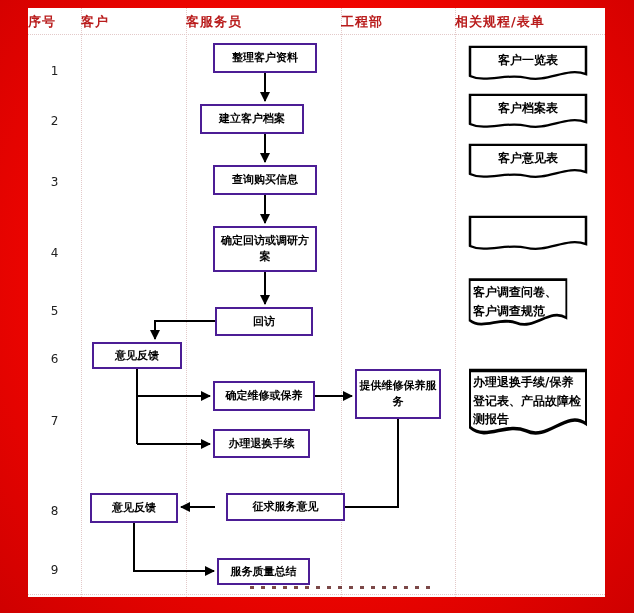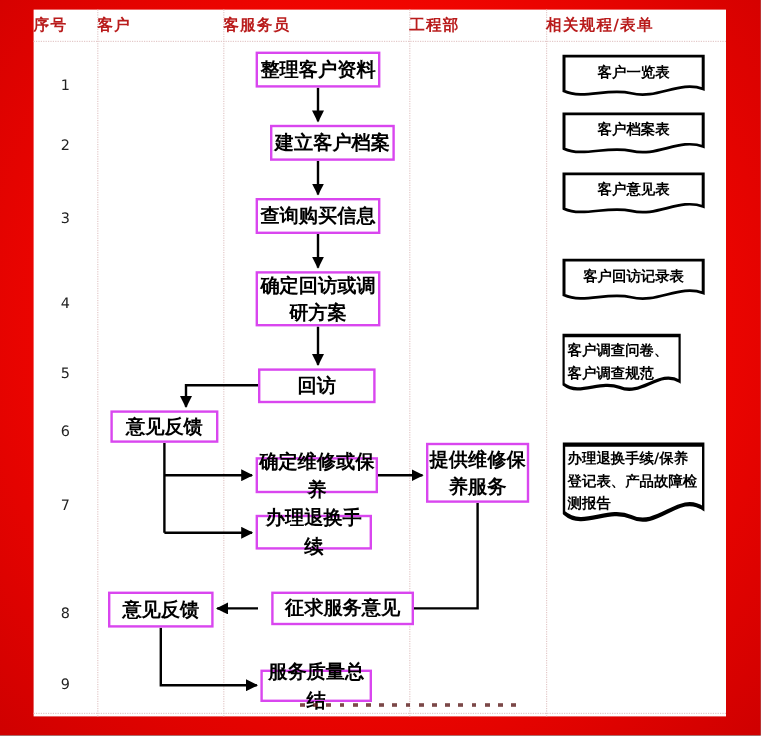--- a/index.html
+++ b/index.html
@@ -23,23 +23,23 @@
   .col-header {
     position: absolute; top: 4px; height: 20px; line-height: 20px;
     text-align: left; font-size: 13px; font-weight: bold; color: #b91c1c;
     letter-spacing: 1px; white-space: nowrap;
   }
   .serial {
     position: absolute; left: 0; width: 53px; height: 18px; line-height: 18px;
     text-align: center; font-size: 12px; color: #222;
   }
   .pbox {
-    position: absolute; background: #fff; border: 2px solid #d946ef;
+    position: absolute; background: #fff; border: 2px solid #4c1d95;
     display: flex; align-items: center; justify-content: center;
-    text-align: center; font-size: 16px; font-weight: bold; color: #000;
+    text-align: center; font-size: 11px; font-weight: bold; color: #000;
     line-height: 1.45; padding: 1px 1px;
   }
   .doc { position: absolute; padding-left: 28px; }
   .doc svg { position: absolute; left: 0; top: 0; width: 100%; height: 100%; }
   .doc .doc-label {
     position: absolute; left: 0; top: 0; width: 100%; height: 78%;
     display: flex; align-items: center; justify-content: center;
     font-size: 12px; font-weight: bold; color: #000; text-align: center;
     padding: 2px 5px; line-height: 1.55;
   }
@@ -97,21 +97,21 @@
         <line x1="109" y1="388" x2="182" y2="388" marker-end="url(#ah)"></line>
         <line x1="109" y1="436" x2="182" y2="436" marker-end="url(#ah)"></line>
         <line x1="287" y1="388" x2="324" y2="388" marker-end="url(#ah)"></line>
         <polyline points="370,411 370,499 288,499" marker-end="url(#ah)"></polyline>
         <line x1="187" y1="499" x2="153" y2="499" marker-end="url(#ah)"></line>
         <polyline points="106,515 106,563 186,563" marker-end="url(#ah)"></polyline>
       </g>
     </svg>
 
     <div class="pbox" style="left:185px;top:35px;width:104px;height:30px">整理客户资料</div>
-    <div class="pbox" style="left:197px;top:96px;width:104px;height:30px">建立客户档案</div>
+    <div class="pbox" style="left:172px;top:96px;width:104px;height:30px">建立客户档案</div>
     <div class="pbox" style="left:185px;top:157px;width:104px;height:30px">查询购买信息</div>
     <div class="pbox" style="left:185px;top:218px;width:104px;height:46px">确定回访或调研方案</div>
     <div class="pbox" style="left:187px;top:299px;width:98px;height:29px">回访</div>
     <div class="pbox" style="left:64px;top:334px;width:90px;height:27px">意见反馈</div>
     <div class="pbox" style="left:185px;top:373px;width:102px;height:30px">确定维修或保养</div>
     <div class="pbox" style="left:185px;top:421px;width:97px;height:29px">办理退换手续</div>
     <div class="pbox" style="left:327px;top:361px;width:86px;height:50px">提供维修保养服务</div>
     <div class="pbox" style="left:62px;top:485px;width:88px;height:30px">意见反馈</div>
     <div class="pbox" style="left:198px;top:485px;width:119px;height:28px">征求服务意见</div>
     <div class="pbox" style="left:189px;top:550px;width:93px;height:27px">服务质量总结</div>
@@ -131,21 +131,20 @@
     <div class="doc" style="left:440px;top:135px;width:120px;height:40px">
       <svg viewBox="0 0 120 44" preserveAspectRatio="none">
         <path d="M2,2 H118 V32 C98,24 80,42 58,36 C38,31 18,42 2,34 Z" fill="#fff" stroke="#000" stroke-width="2.5"></path>
       </svg>
       <div class="doc-label">客户意见表</div>
     </div>
     <div class="doc" style="left:440px;top:207px;width:120px;height:40px">
       <svg viewBox="0 0 120 44" preserveAspectRatio="none">
         <path d="M2,2 H118 V32 C98,24 80,42 58,36 C38,31 18,42 2,34 Z" fill="#fff" stroke="#000" stroke-width="2.5"></path>
       </svg>
-      <div class="doc-label">客户回访记录表</div>
     </div>
     <div class="doc multiline" style="left:440px;top:269px;width:100px;height:56px">
       <svg viewBox="0 0 120 44" preserveAspectRatio="none">
         <path d="M2,2 H118 V32 C98,24 80,42 58,36 C38,31 18,42 2,34 Z" fill="#fff" stroke="#000" stroke-width="2.2"></path>
       </svg>
       <div class="doc-label">客户调查问卷、客户调查规范</div>
     </div>
     <div class="doc multiline" style="left:440px;top:359px;width:120px;height:78px">
       <svg viewBox="0 0 120 44" preserveAspectRatio="none">
         <path d="M2,2 H118 V32 C98,24 80,42 58,36 C38,31 18,42 2,34 Z" fill="#fff" stroke="#000" stroke-width="2"></path>

